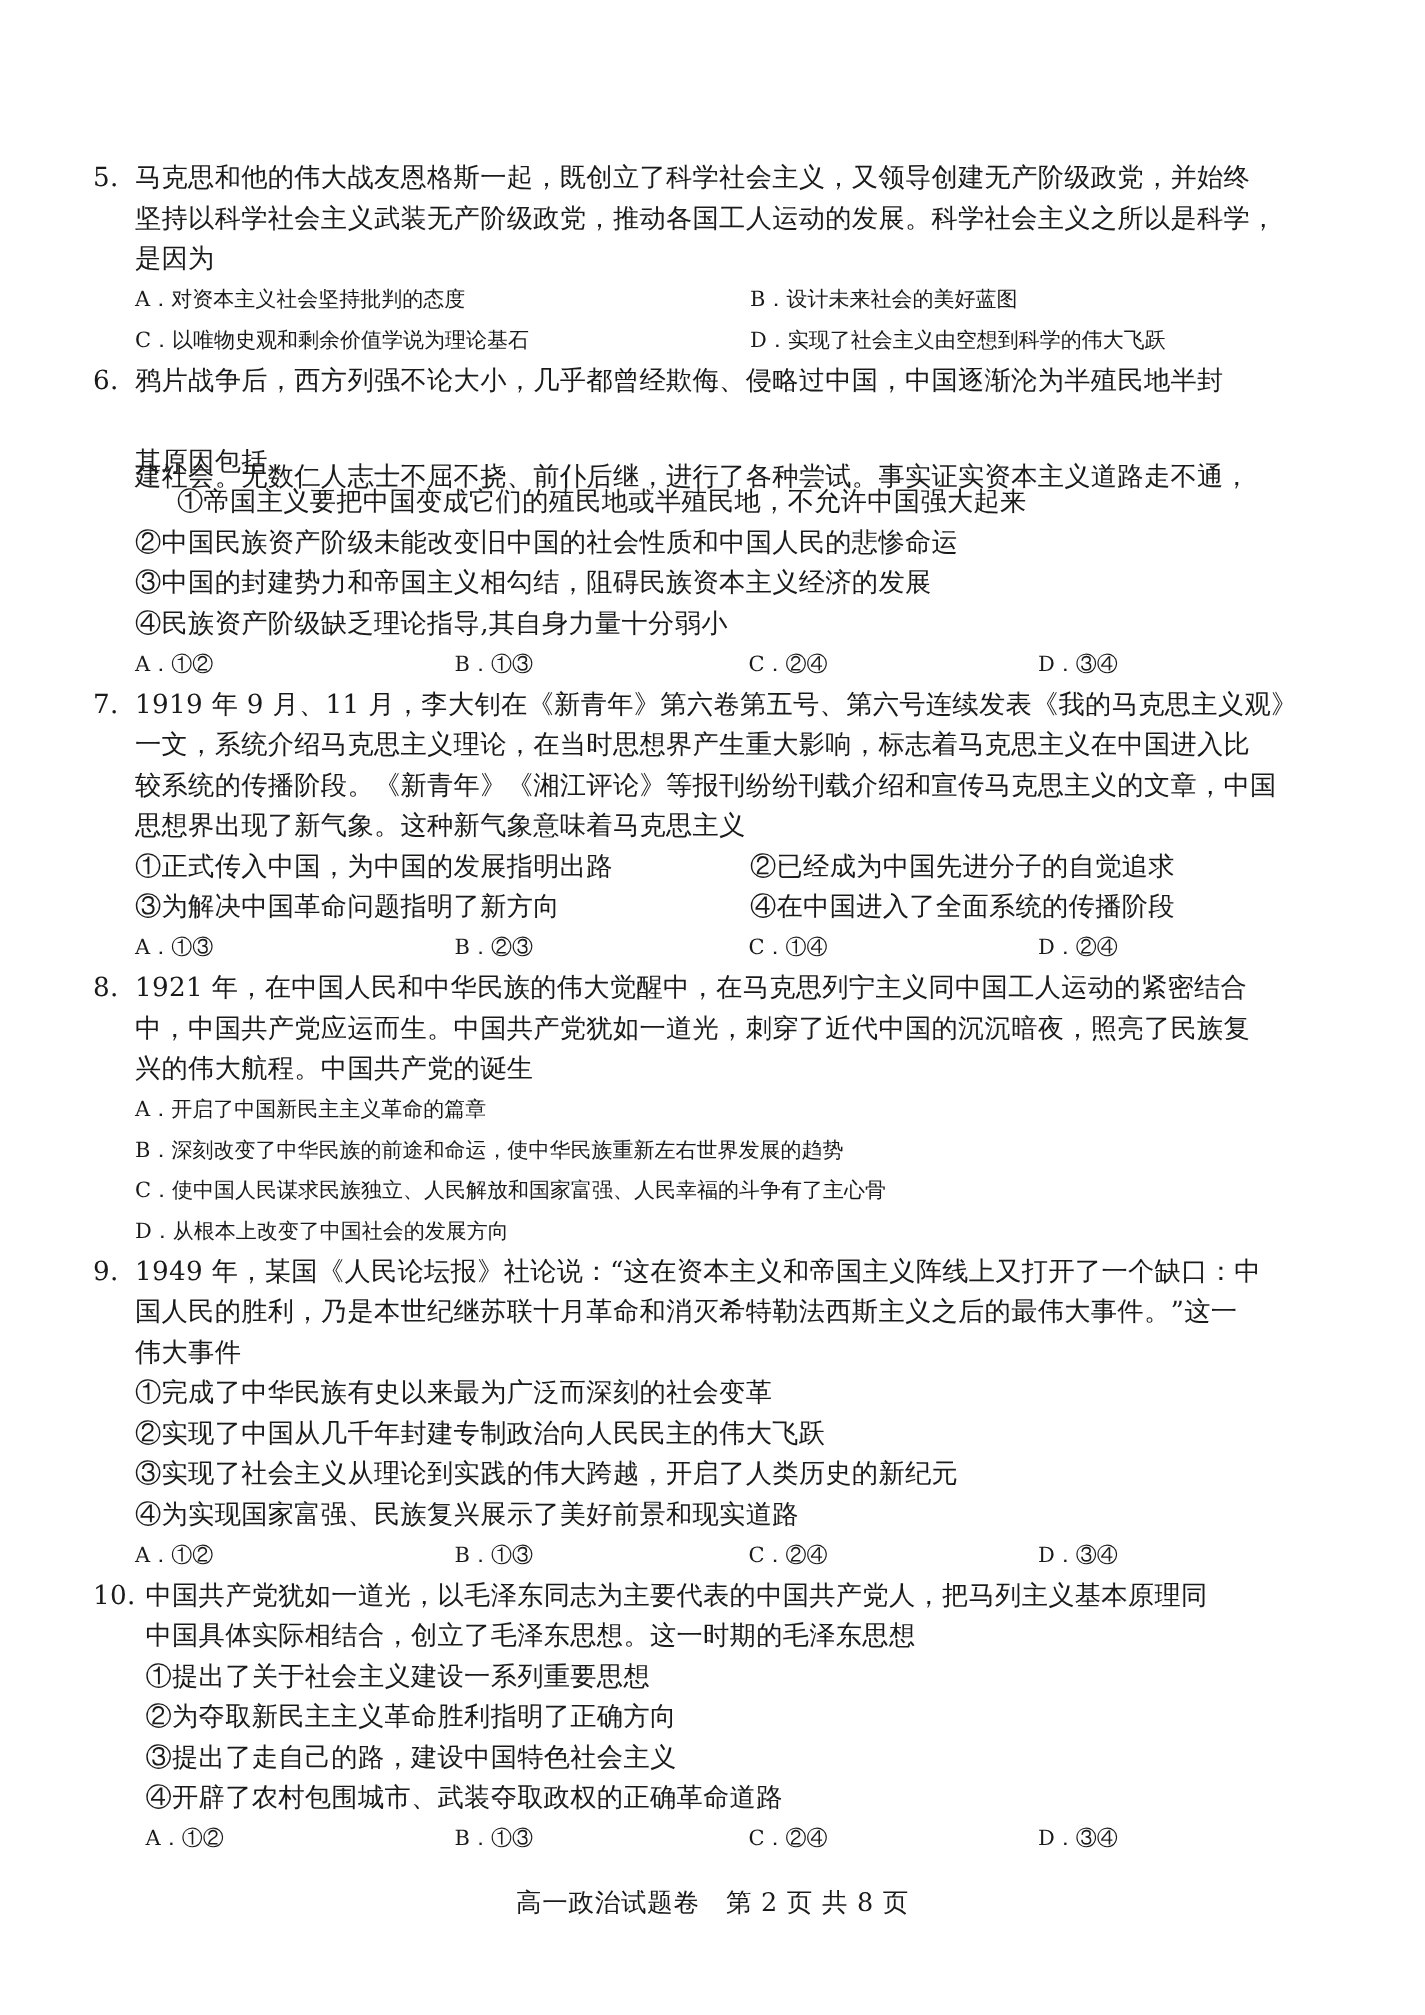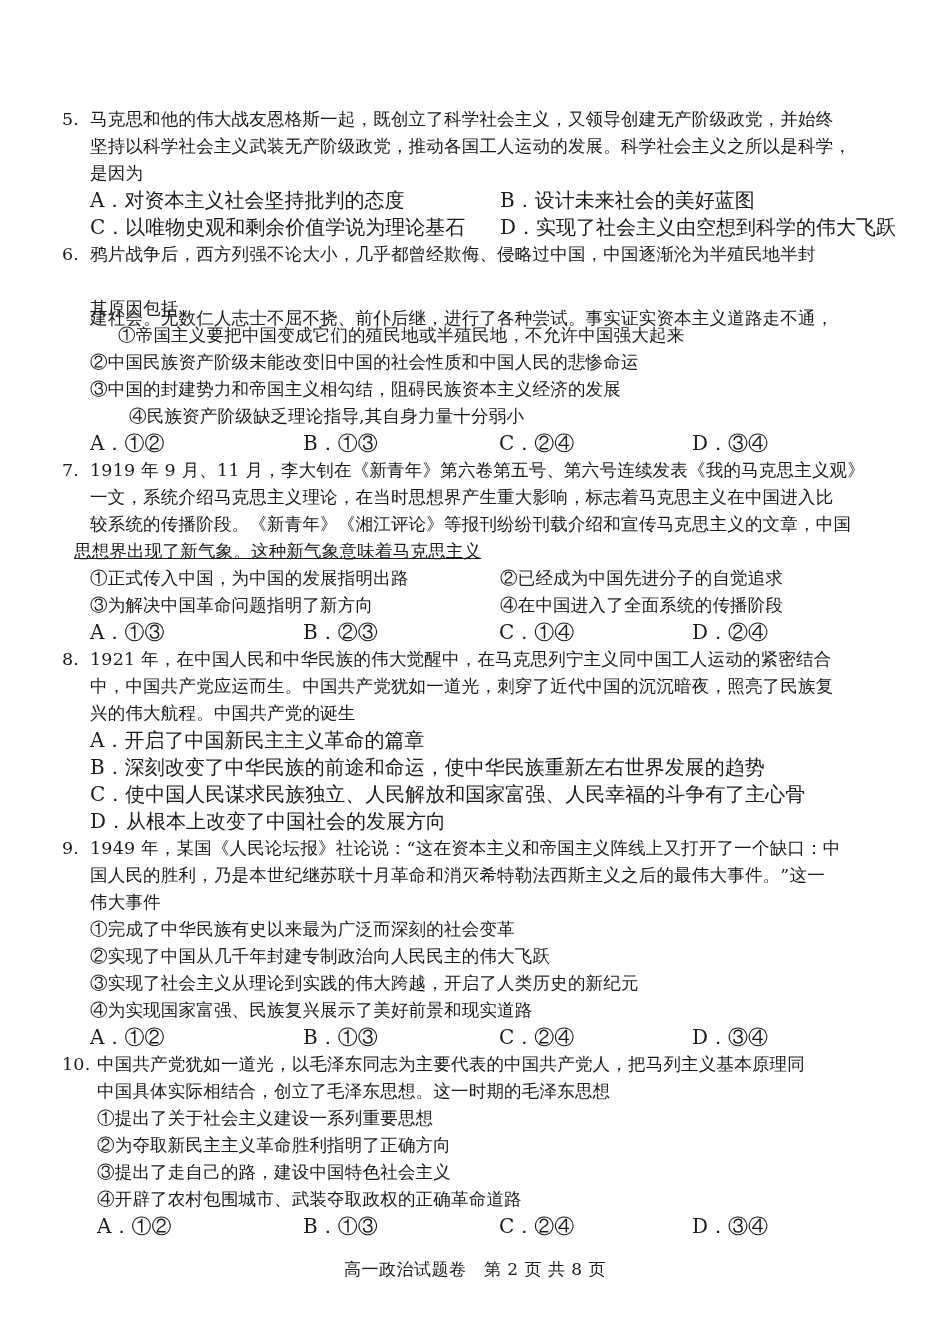--- a/index.html
+++ b/index.html
@@ -1,20 +1,20 @@
 <!DOCTYPE html>
 <html><head>
 <meta charset="utf-8">
 <style>
   html, body { margin: 0; padding: 0; background: #ffffff; }
   body { width: 950px; height: 1343px; position: relative; overflow: hidden;
          font-family: "DejaVu Serif", "Liberation Serif", serif; color: #1a1a1a; }
   .page { position: absolute; left: 0; top: 0; width: 950px; height: 1343px; }
   .line { position: absolute; font-size: 17.5px; line-height: 24px; white-space: nowrap; letter-spacing: 0.2px; }
-  .opt { position: absolute; font-size: 20px; line-height: 24px; white-space: nowrap; }
+  .opt { position: absolute; font-size: 14px; line-height: 24px; white-space: nowrap; }
   .footer { position: absolute; top: 1257px; left: 0; width: 950px; text-align: center;
             font-size: 17px; line-height: 24px; letter-spacing: 0.5px; }
 </style>
 </head>
 <body>
 
 <div class="page">
 
   <div>
     <div class="line" style="top:107px;left:62px;">
@@ -30,33 +30,33 @@
   </div>
 
   <div>
     <div class="line" style="top:242px;left:62px;">6.</div>
     <div class="line" style="top:242px;left:90px;">鸦片战争后，西方列强不论大小，几乎都曾经欺侮、侵略过中国，中国逐渐沦为半殖民地半封</div>
     <div class="line" style="top:269px;left:90px;margin-top:37px;">建社会。无数仁人志士不屈不挠、前仆后继，进行了各种尝试。事实证实资本主义道路走不通，</div>
     <div class="line" style="top:296px;left:90px;">其原因包括</div>
     <div class="line" style="top:323px;left:90px;margin-left:28px;">①帝国主义要把中国变成它们的殖民地或半殖民地，不允许中国强大起来</div>
     <div class="line" style="top:350px;left:90px;">②中国民族资产阶级未能改变旧中国的社会性质和中国人民的悲惨命运</div>
     <div class="line" style="top:377px;left:90px;">③中国的封建势力和帝国主义相勾结，阻碍民族资本主义经济的发展</div>
-    <div class="line" style="top:404px;left:90px;margin-left:39px;">④民族资产阶级缺乏理论指导,其自身力量十分弱小</div>
+    <div class="line" style="top:404px;left:90px;">④民族资产阶级缺乏理论指导,其自身力量十分弱小</div>
     <div class="opt" style="top:431px;left:90px;"><span>A．</span><span>①②</span></div>
     <div class="opt" style="top:431px;left:303px;"><span>B．</span><span>①③</span></div>
     <div class="opt" style="top:431px;left:499px;"><span>C．</span><span>②④</span></div>
     <div class="opt" style="top:431px;left:692px;"><span>D．</span><span>③④</span></div>
   </div>
 
   <div>
     <div class="line" style="top:458px;left:62px;">7.</div>
     <div class="line" style="top:458px;left:90px;">1919 年 9 月、11 月，李大钊在《新青年》第六卷第五号、第六号连续发表《我的马克思主义观》</div>
     <div class="line" style="top:485px;left:90px;">一文，系统介绍马克思主义理论，在当时思想界产生重大影响，标志着马克思主义在中国进入比</div>
     <div class="line" style="top:512px;left:90px;">较系统的传播阶段。《新青年》《湘江评论》等报刊纷纷刊载介绍和宣传马克思主义的文章，中国</div>
-    <div class="line" style="top:539px;left:74px;text-decoration:underline;">思想界出现了新气象。这种新气象意味着马克思主义</div>
+    <div class="line" style="top:539px;left:90px;">思想界出现了新气象。这种新气象意味着马克思主义</div>
     <div class="line" style="top:566px;left:90px;">①正式传入中国，为中国的发展指明出路</div>
     <div class="line" style="top:566px;left:500px;">②已经成为中国先进分子的自觉追求</div>
     <div class="line" style="top:593px;left:90px;">③为解决中国革命问题指明了新方向</div>
     <div class="line" style="top:593px;left:500px;">④在中国进入了全面系统的传播阶段</div>
     <div class="opt" style="top:620px;left:90px;"><span>A．</span><span>①③</span></div>
     <div class="opt" style="top:620px;left:303px;"><span>B．</span><span>②③</span></div>
     <div class="opt" style="top:620px;left:499px;"><span>C．</span><span>①④</span></div>
     <div class="opt" style="top:620px;left:692px;"><span>D．</span><span>②④</span></div>
   </div>
 

